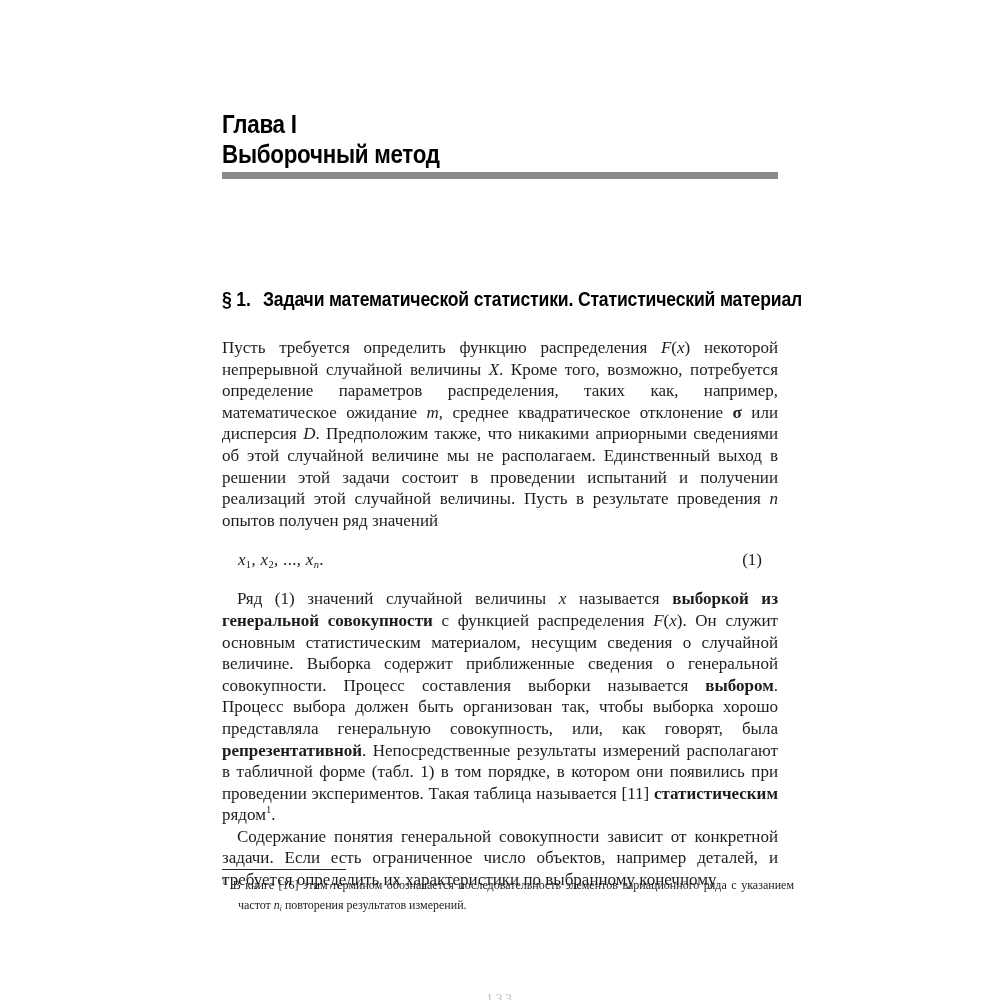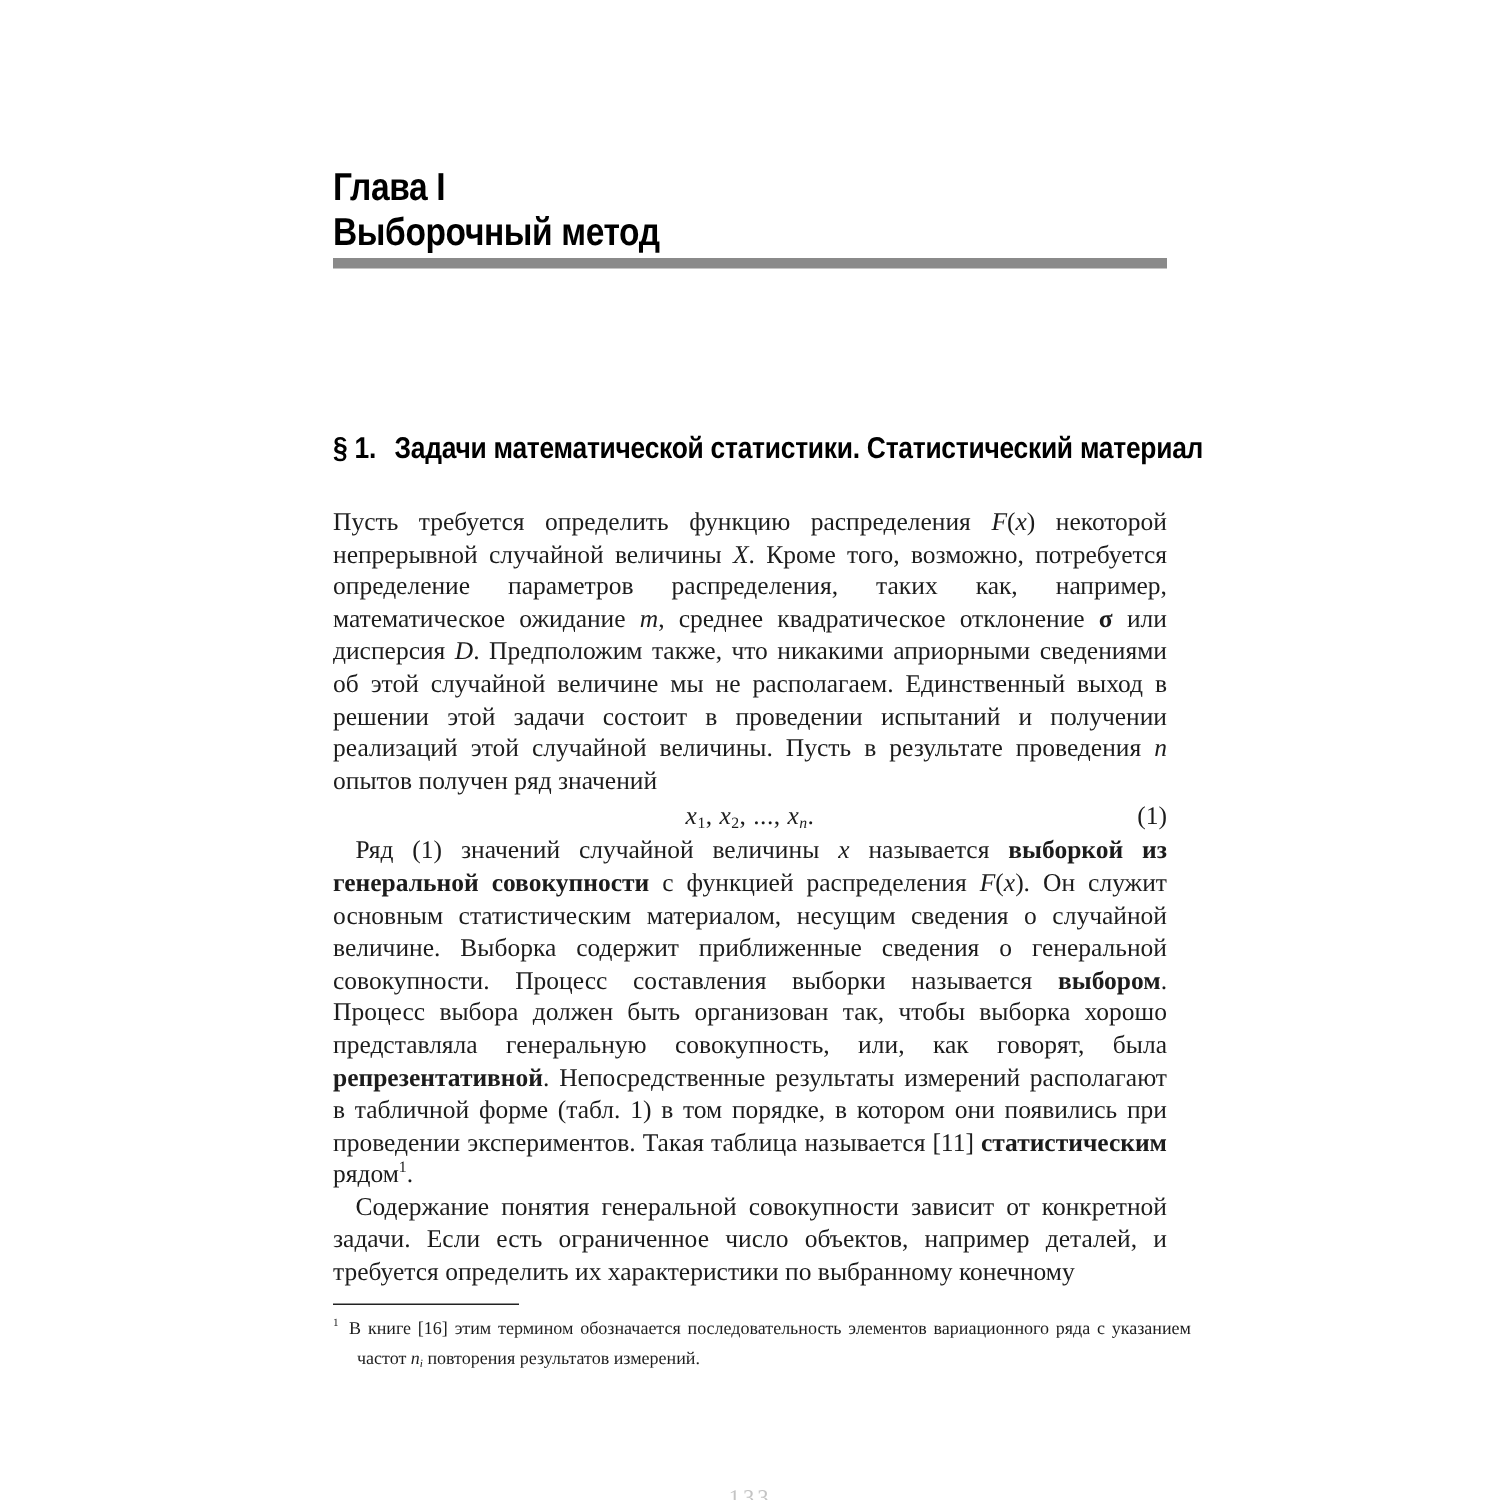--- a/index.html
+++ b/index.html
@@ -97,24 +97,23 @@
     vertical-align: super;
   }
   sub {
     font-size: 62%;
     line-height: 0;
     vertical-align: -0.3em;
   }
   
   .formula-row {
     position: relative;
-    text-align: center;
     height: 25px;
     line-height: 25px;
-    margin: 0;
+    margin: 16px;
   }
   .formula { letter-spacing: 0.3px; }
   .eqnum {
     position: absolute;
     right: 0;
     top: 0;
   }
   
   .footnote-sep {
     position: absolute;

